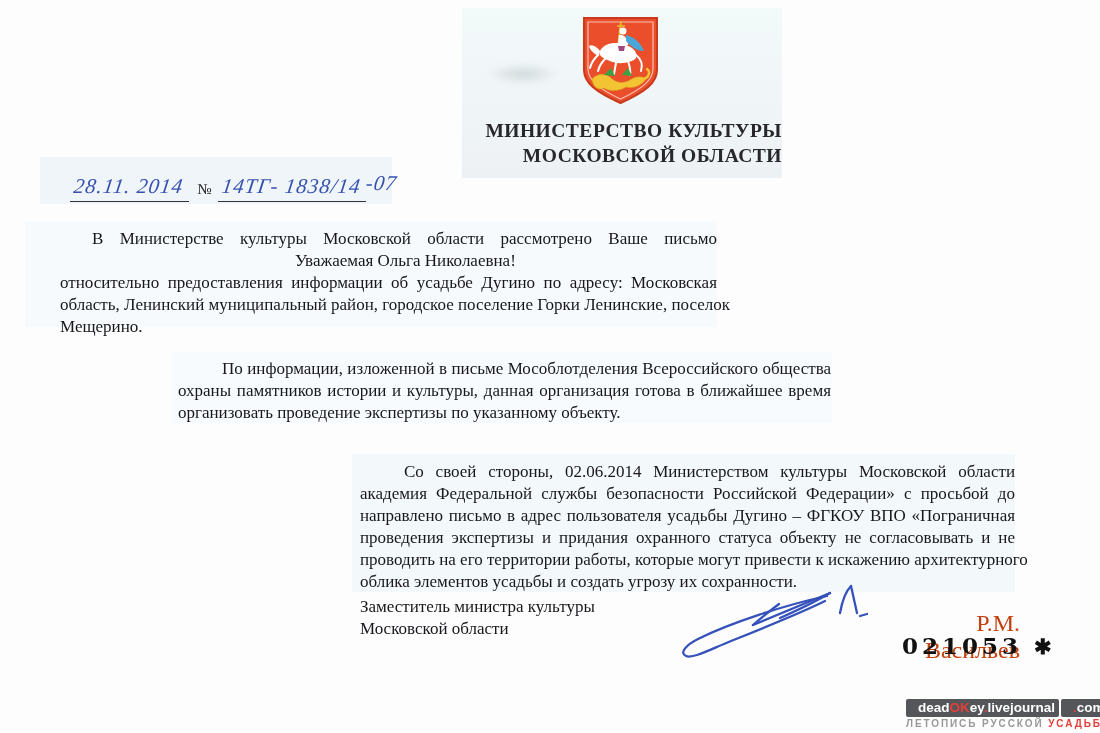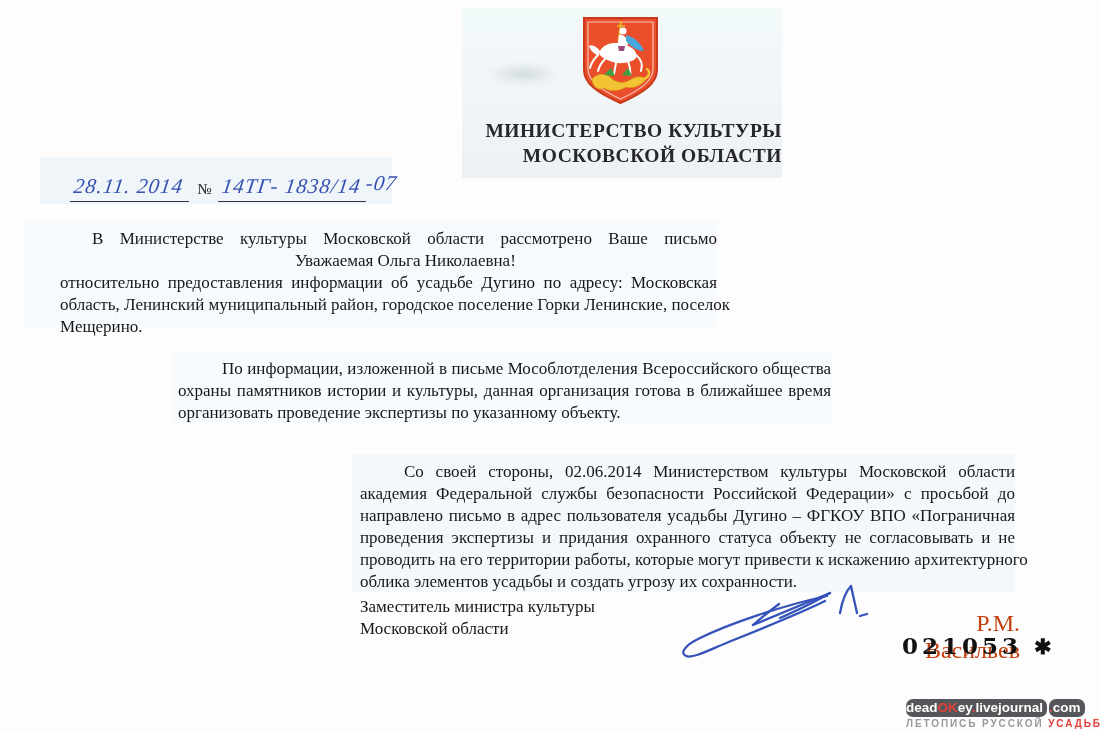--- a/index.html
+++ b/index.html
@@ -54,21 +54,21 @@
   .signername{left:880px;top:610px;width:140px;text-align:right;font-size:24px;color:#c2410c;}
   .stamp{
     left:902px;top:632px;font-size:23px;font-weight:bold;letter-spacing:4px;
     font-family:"DejaVu Serif", serif;color:#111;
   }
   .stamp .star{font-size:21px;letter-spacing:0;}
   
   .wm{left:906px;top:699px;width:186px;font-family:"Liberation Sans", sans-serif;}
   .wm-row1{display:flex;gap:2px;align-items:stretch;}
   .wm-badge{
-    background:#55565a;border-radius:7px;padding:1px 4px 2px 0;
+    background:#55565a;border-radius:2px;padding:1px 4px 2px 12px;
     font-weight:bold;font-size:13.5px;line-height:15px;color:#fff;white-space:nowrap;
   }
   .wm-red{color:#e2403a;}
   .wm-caption{
     margin-top:1px;font-size:10px;font-weight:bold;letter-spacing:1.9px;
     color:#98999b;white-space:nowrap;
   }
   .wm-caption .wm-red{letter-spacing:1.9px;}
   svg{display:block;}
 </style>

